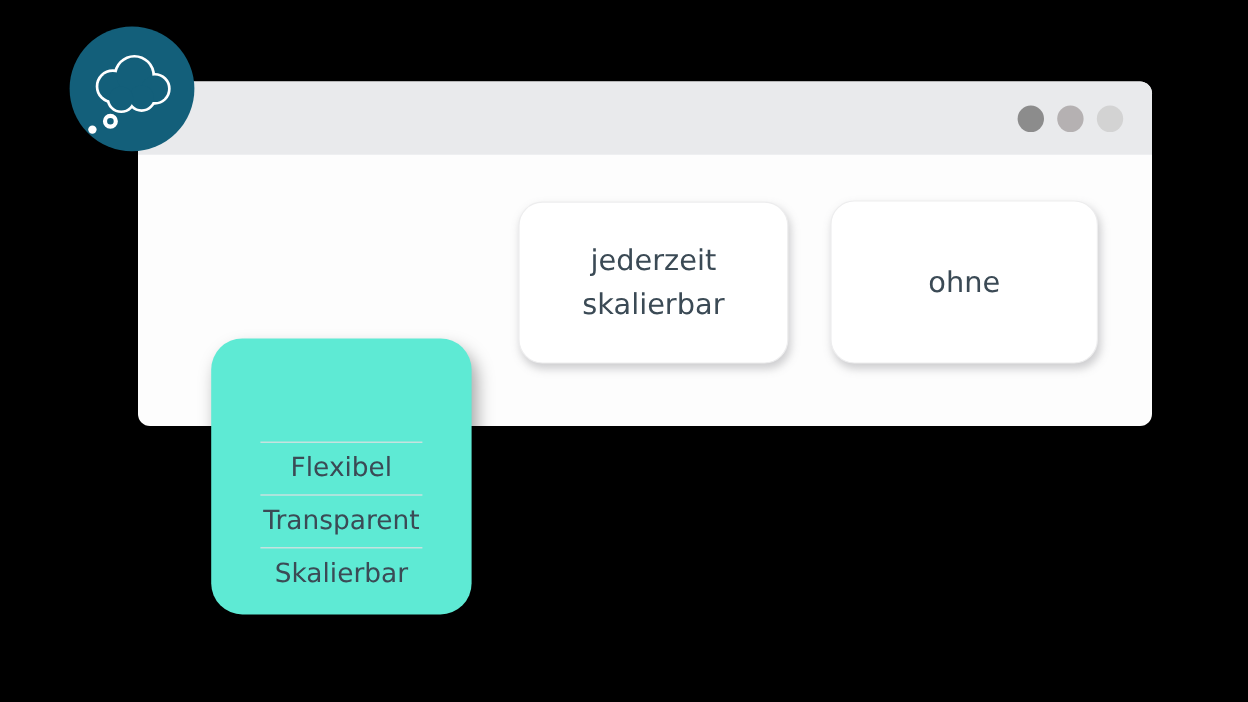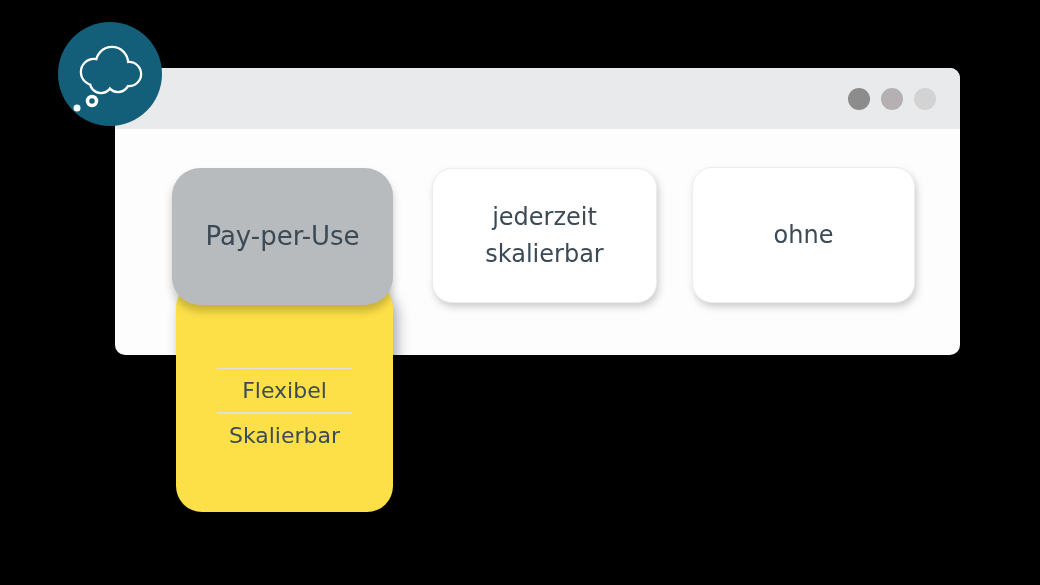--- a/index.html
+++ b/index.html
@@ -86,21 +86,21 @@
   .card-3 { left: 692px; top: 167px; width: 223px; height: 136px; line-height: 34px; }
   .card-line { display: block; }
 
   
   .dropdown {
     position: absolute;
     left: 176px;
     top: 282px;
     width: 217px;
     height: 230px;
-    background: #fde047;
+    background: #5eead4;
     border-radius: 26px;
     box-shadow: 4px 8px 14px rgba(0,0,0,0.35);
     z-index: 3;
     display: flex;
     flex-direction: column;
     box-sizing: border-box;
   }
   .dropdown-spacer { height: 86px; }
   .dropdown-divider {
     height: 1px;
@@ -143,27 +143,25 @@
         <span class="dot" style="background: rgb(211, 211, 211);"></span>
       </div>
     </div>
   </div>
 
   <div class="dropdown">
     <div class="dropdown-spacer"></div>
     <div class="dropdown-divider"></div>
     <div class="dropdown-item">Flexibel</div>
     <div class="dropdown-divider"></div>
+    <div class="dropdown-item">Transparent</div>
     <div class="dropdown-divider"></div>
     <div class="dropdown-item">Skalierbar</div>
   </div>
 
-  <div class="card card-selected">
-    <span class="card-line">Pay-per-Use</span>
-  </div>
 
   <div class="card card-plain card-2">
     <span class="card-line">jederzeit</span>
     <span class="card-line">skalierbar</span>
   </div>
 
   <div class="card card-plain card-3">
     <span class="card-line">ohne</span>
   </div>
 

